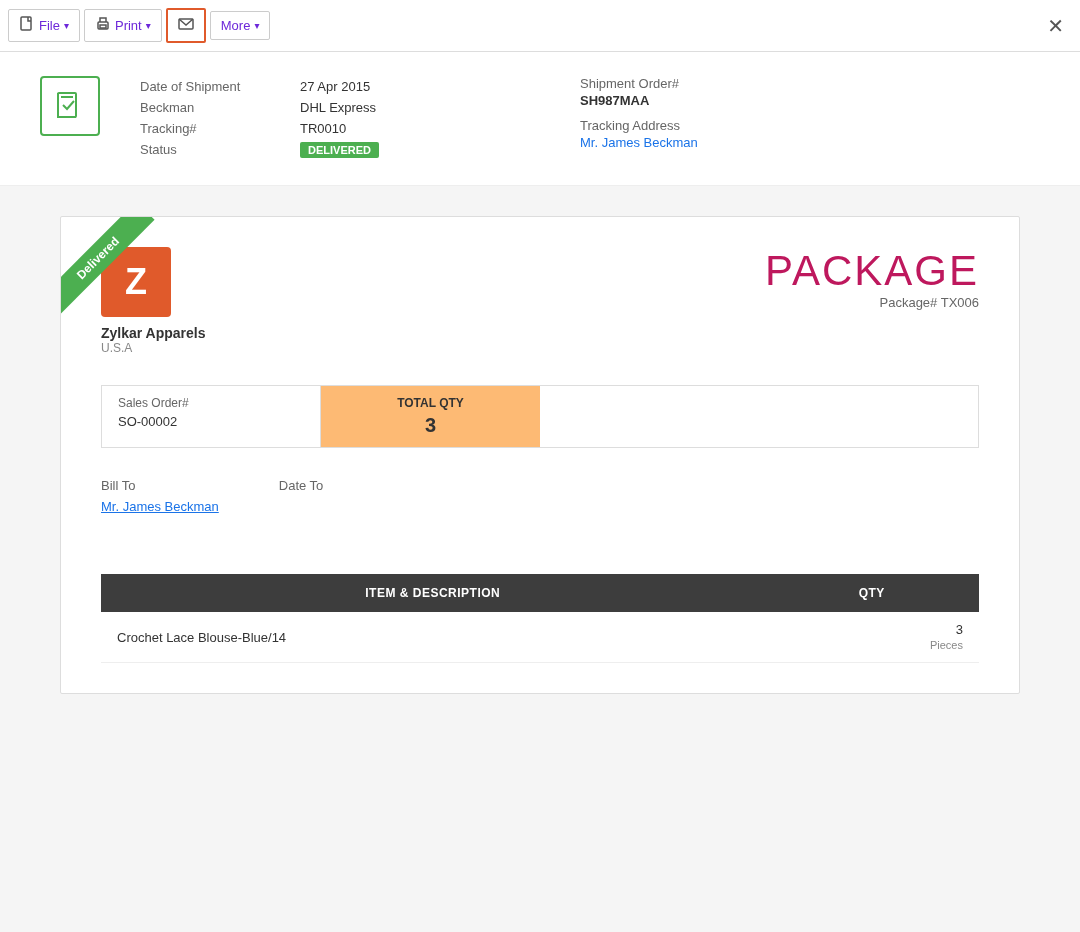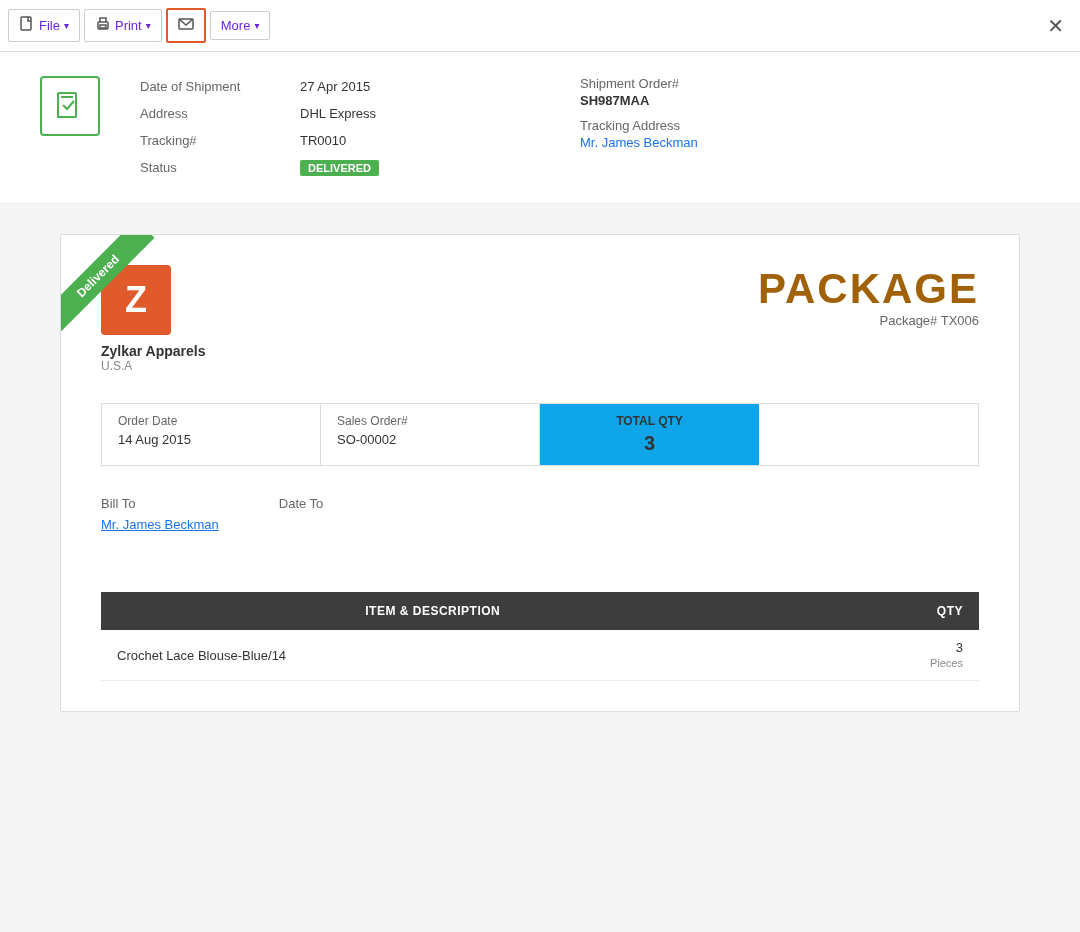--- a/index.html
+++ b/index.html
@@ -56,21 +56,21 @@
       width: 60px;
       height: 60px;
       border: 2px solid #4caf50;
       border-radius: 4px;
       display: flex;
       align-items: center;
       justify-content: center;
       flex-shrink: 0;
     }
     .shipment-icon svg { width: 30px; height: 30px; }
-    .info-table { display: grid; grid-template-columns: 160px 200px; gap: 6px 0; }
+    .info-table { display: grid; grid-template-columns: 160px 200px; gap: 0 0; }
     .info-label { color: #666; font-weight: normal; font-size: 13px; padding: 3px 0; }
     .info-value { font-size: 13px; color: #333; padding: 3px 0; }
     .status-badge {
       display: inline-block;
       background: #4caf50;
       color: #fff;
       font-size: 11px;
       font-weight: bold;
       padding: 2px 8px;
       border-radius: 2px;
@@ -134,39 +134,39 @@
       display: flex;
       align-items: center;
       justify-content: center;
       color: #fff;
       font-size: 36px;
       font-weight: bold;
     }
     .company-name { font-size: 14px; font-weight: bold; color: #333; margin-top: 8px; }
     .company-country { font-size: 12px; color: #888; }
     .package-title-section { text-align: right; }
-    .package-title { font-size: 42px; font-weight: bold; color: #a16207; letter-spacing: 2px; }
+    .package-title { font-size: 42px; font-weight: normal; color: #be185d; letter-spacing: 2px; }
     .package-number { font-size: 13px; color: #666; text-align: right; }
 
     
     .order-info-grid {
       display: grid;
       grid-template-columns: 1fr 1fr 1fr 1fr;
       border: 1px solid #ddd;
       margin-bottom: 30px;
     }
     .order-info-cell {
       padding: 10px 16px;
       border-right: 1px solid #ddd;
     }
     .order-info-cell:last-child { border-right: none; }
     .order-info-label { font-size: 12px; color: #666; margin-bottom: 4px; }
     .order-info-value { font-size: 13px; color: #333; }
     .total-qty-cell {
-      background: #0ea5e9;
+      background: #fdba74;
       text-align: center;
     }
     .total-qty-label { font-size: 12px; font-weight: bold; color: #333; margin-bottom: 4px; }
     .total-qty-value { font-size: 20px; font-weight: bold; color: #333; }
 
     
     .address-section {
       display: flex;
       gap: 60px;
       margin-bottom: 40px;
@@ -181,21 +181,21 @@
       background: #3d3d3d;
       color: #fff;
     }
     .items-table th {
       padding: 12px 16px;
       text-align: center;
       font-size: 12px;
       font-weight: bold;
       letter-spacing: 0.5px;
     }
-    .items-table th.qty-col { text-align: right; }
+    .items-table th.qty-col { }
     .items-table td {
       padding: 10px 16px;
       font-size: 13px;
       border-bottom: 1px solid #eee;
     }
     .items-table td.qty-col { text-align: right; color: #333; }
   </style>
 </head>
 <body>
 
@@ -251,21 +251,21 @@
       <polyline points="3,2 3,26 21,26"></polyline>
       <polyline points="8,14 12,18 19,10"></polyline>
       <line x1="6" y1="6" x2="18" y2="6"></line>
     </svg>
   </div>
 
   <div class="info-table">
     <span class="info-label">Date of Shipment</span>
     <span class="info-value">27 Apr 2015</span>
 
-    <span class="info-label">Address</span>
+    <span class="info-label">Beckman</span>
     <span class="info-value">DHL Express</span>
 
     <span class="info-label">Tracking#</span>
     <span class="info-value">TR0010</span>
 
     <span class="info-label">Status</span>
     <span class="info-value">
       <span class="status-badge">DELIVERED</span>
     </span>
   </div>
@@ -291,24 +291,20 @@
         <div class="company-name">Zylkar Apparels</div>
         <div class="company-country">U.S.A</div>
       </div>
       <div class="package-title-section">
         <div class="package-title">PACKAGE</div>
         <div class="package-number">Package# TX006</div>
       </div>
     </div>
 
     <div class="order-info-grid">
-      <div class="order-info-cell">
-        <div class="order-info-label">Order Date</div>
-        <div class="order-info-value">14 Aug 2015</div>
-      </div>
       <div class="order-info-cell">
         <div class="order-info-label">Sales Order#</div>
         <div class="order-info-value">SO-00002</div>
       </div>
       <div class="order-info-cell total-qty-cell">
         <div class="total-qty-label">TOTAL QTY</div>
         <div class="total-qty-value">3</div>
       </div>
     </div>
 

